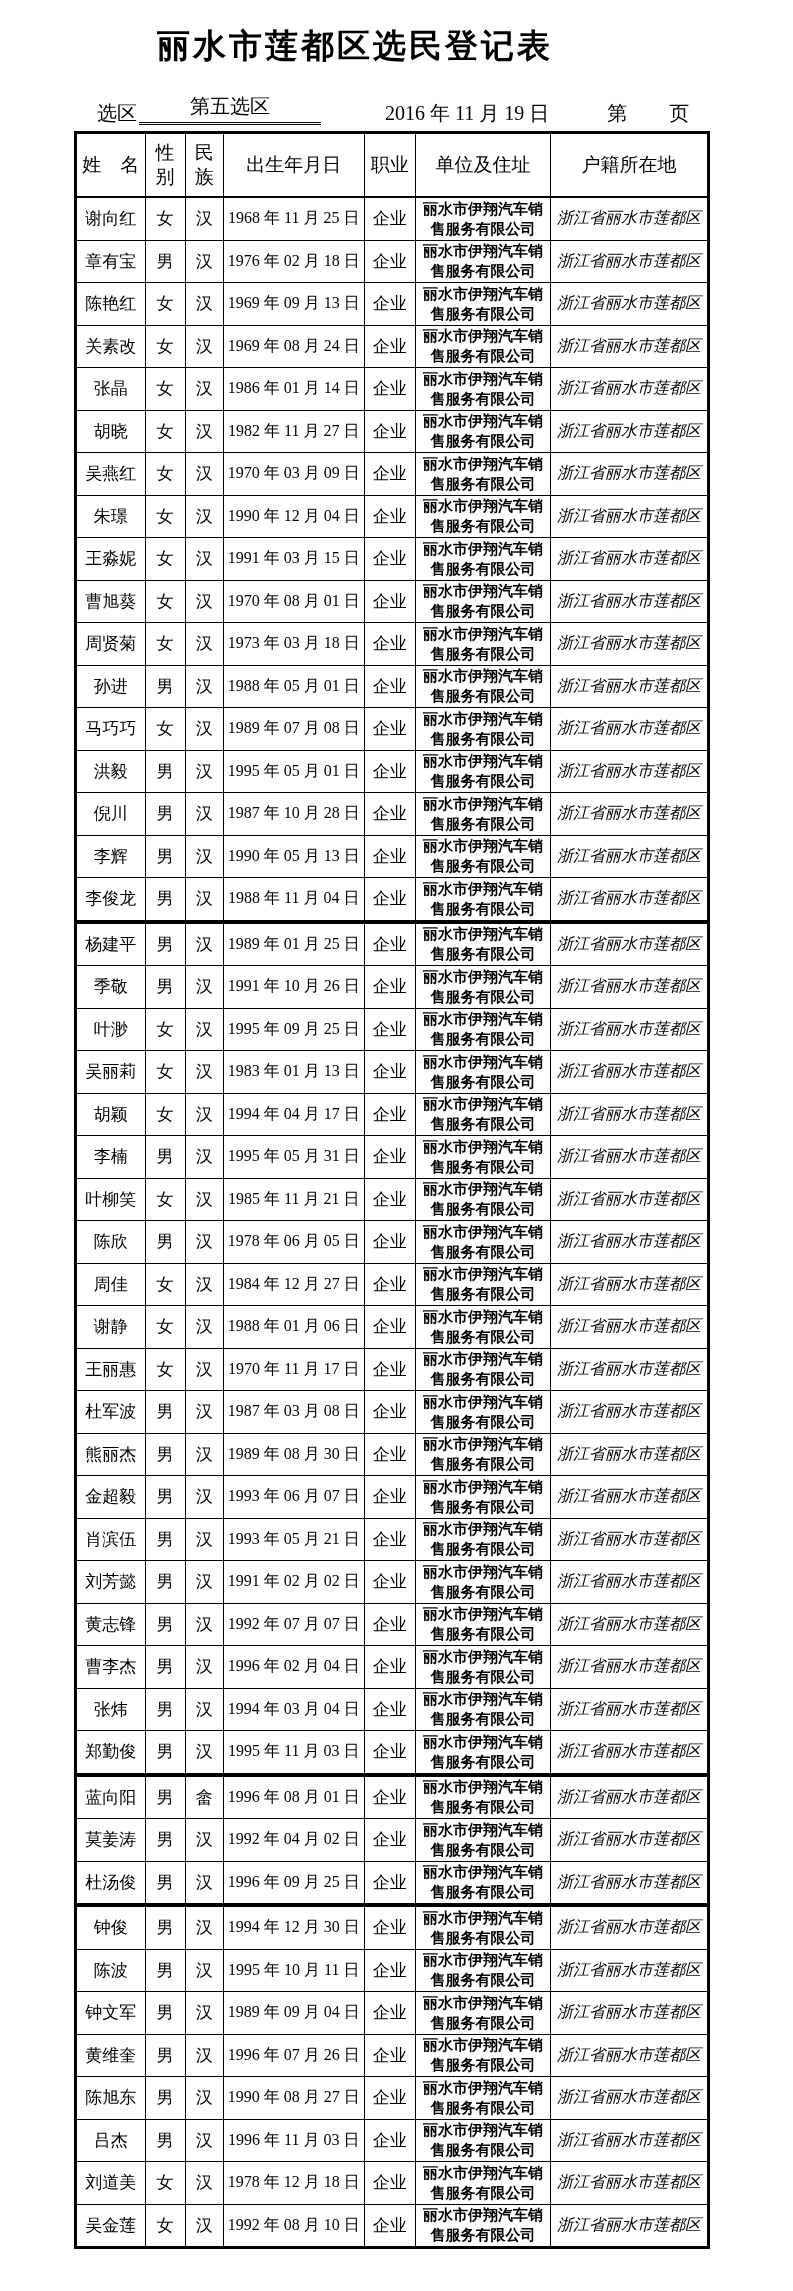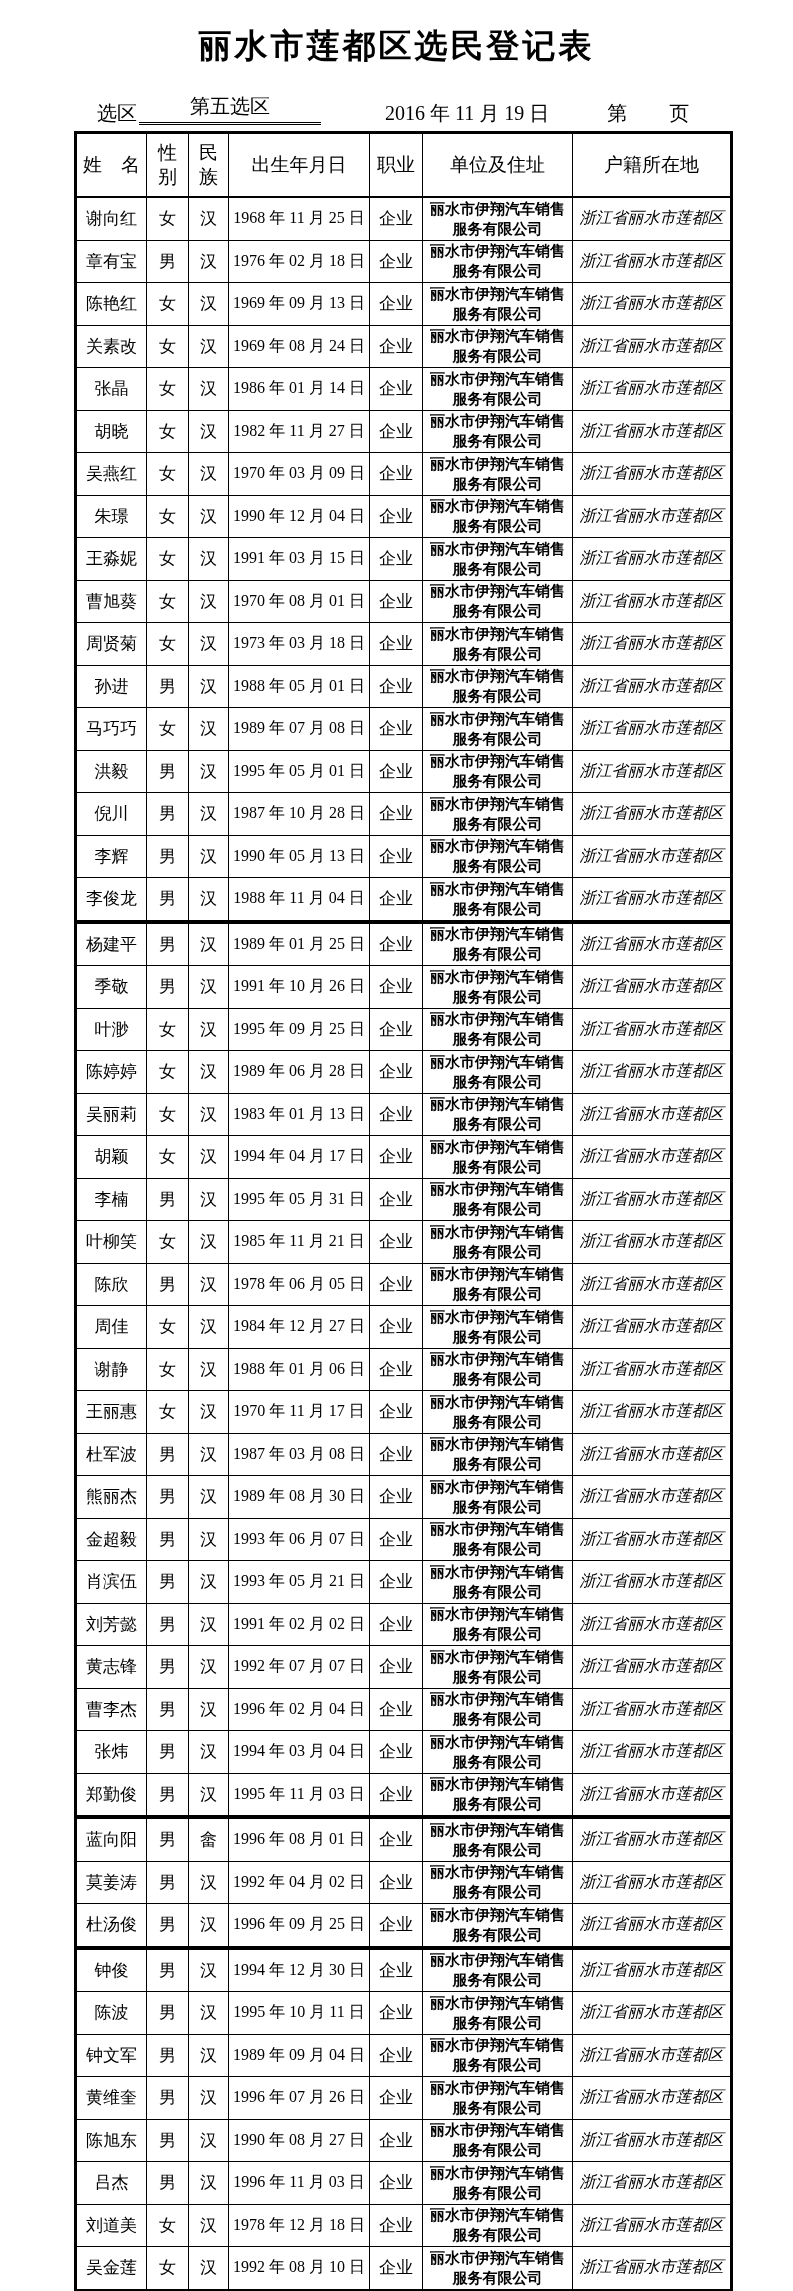--- a/index.html
+++ b/index.html
@@ -1,21 +1,21 @@
 <!DOCTYPE html>
 <html><head>
 <meta charset="utf-8">
 <style>
   html,body { margin:0; padding:0; }
   body {
     width:793px; height:2291px;
     background:#ffffff; color:#000000;
     font-family:"Liberation Serif","DejaVu Serif",serif;
   }
-  .page { position:relative; width:793px; height:2291px; overflow:hidden; }
+  .page { position:relative; width:710px; height:2291px; overflow:hidden; }
   .title {
     text-align:center; font-size:33px; font-weight:bold;
     letter-spacing:3px; padding-top:24px;
   }
   .meta {
     display:flex; align-items:flex-end;
     font-size:20px; margin-top:30px; height:26px; line-height:24px;
   }
   .m-label { margin-left:97px; }
   .m-value {
@@ -260,29 +260,20 @@
         <tr>
           <td class="c0">叶渺</td>
           <td class="c1">女</td>
           <td class="c2">汉</td>
           <td class="c3">1995 年 09 月 25 日</td>
           <td class="c4">企业</td>
           <td class="c5">丽水市伊翔汽车销售服务有限公司</td>
           <td class="c6">浙江省丽水市莲都区</td>
         </tr>
         <tr>
-          <td class="c0">陈婷婷</td>
-          <td class="c1">女</td>
-          <td class="c2">汉</td>
-          <td class="c3">1989 年 06 月 28 日</td>
-          <td class="c4">企业</td>
-          <td class="c5">丽水市伊翔汽车销售服务有限公司</td>
-          <td class="c6">浙江省丽水市莲都区</td>
-        </tr>
-        <tr>
           <td class="c0">吴丽莉</td>
           <td class="c1">女</td>
           <td class="c2">汉</td>
           <td class="c3">1983 年 01 月 13 日</td>
           <td class="c4">企业</td>
           <td class="c5">丽水市伊翔汽车销售服务有限公司</td>
           <td class="c6">浙江省丽水市莲都区</td>
         </tr>
         <tr>
           <td class="c0">胡颖</td>

